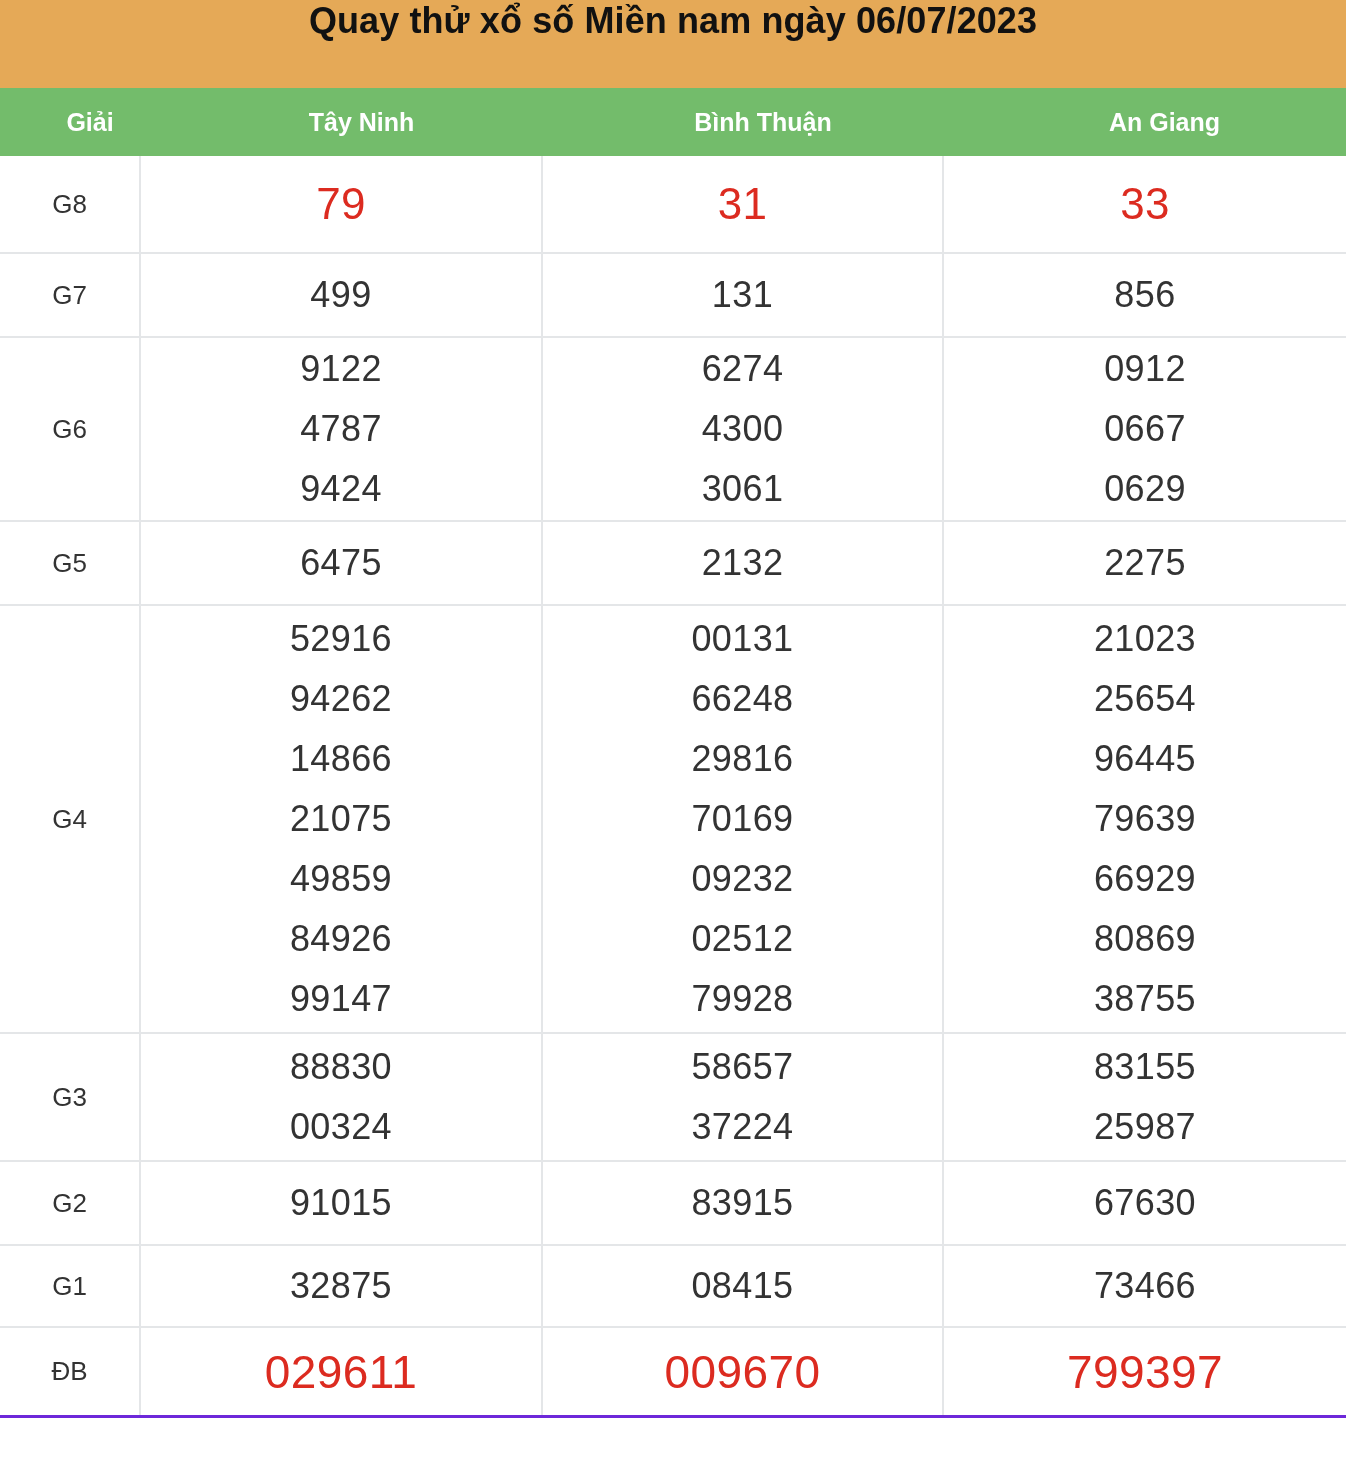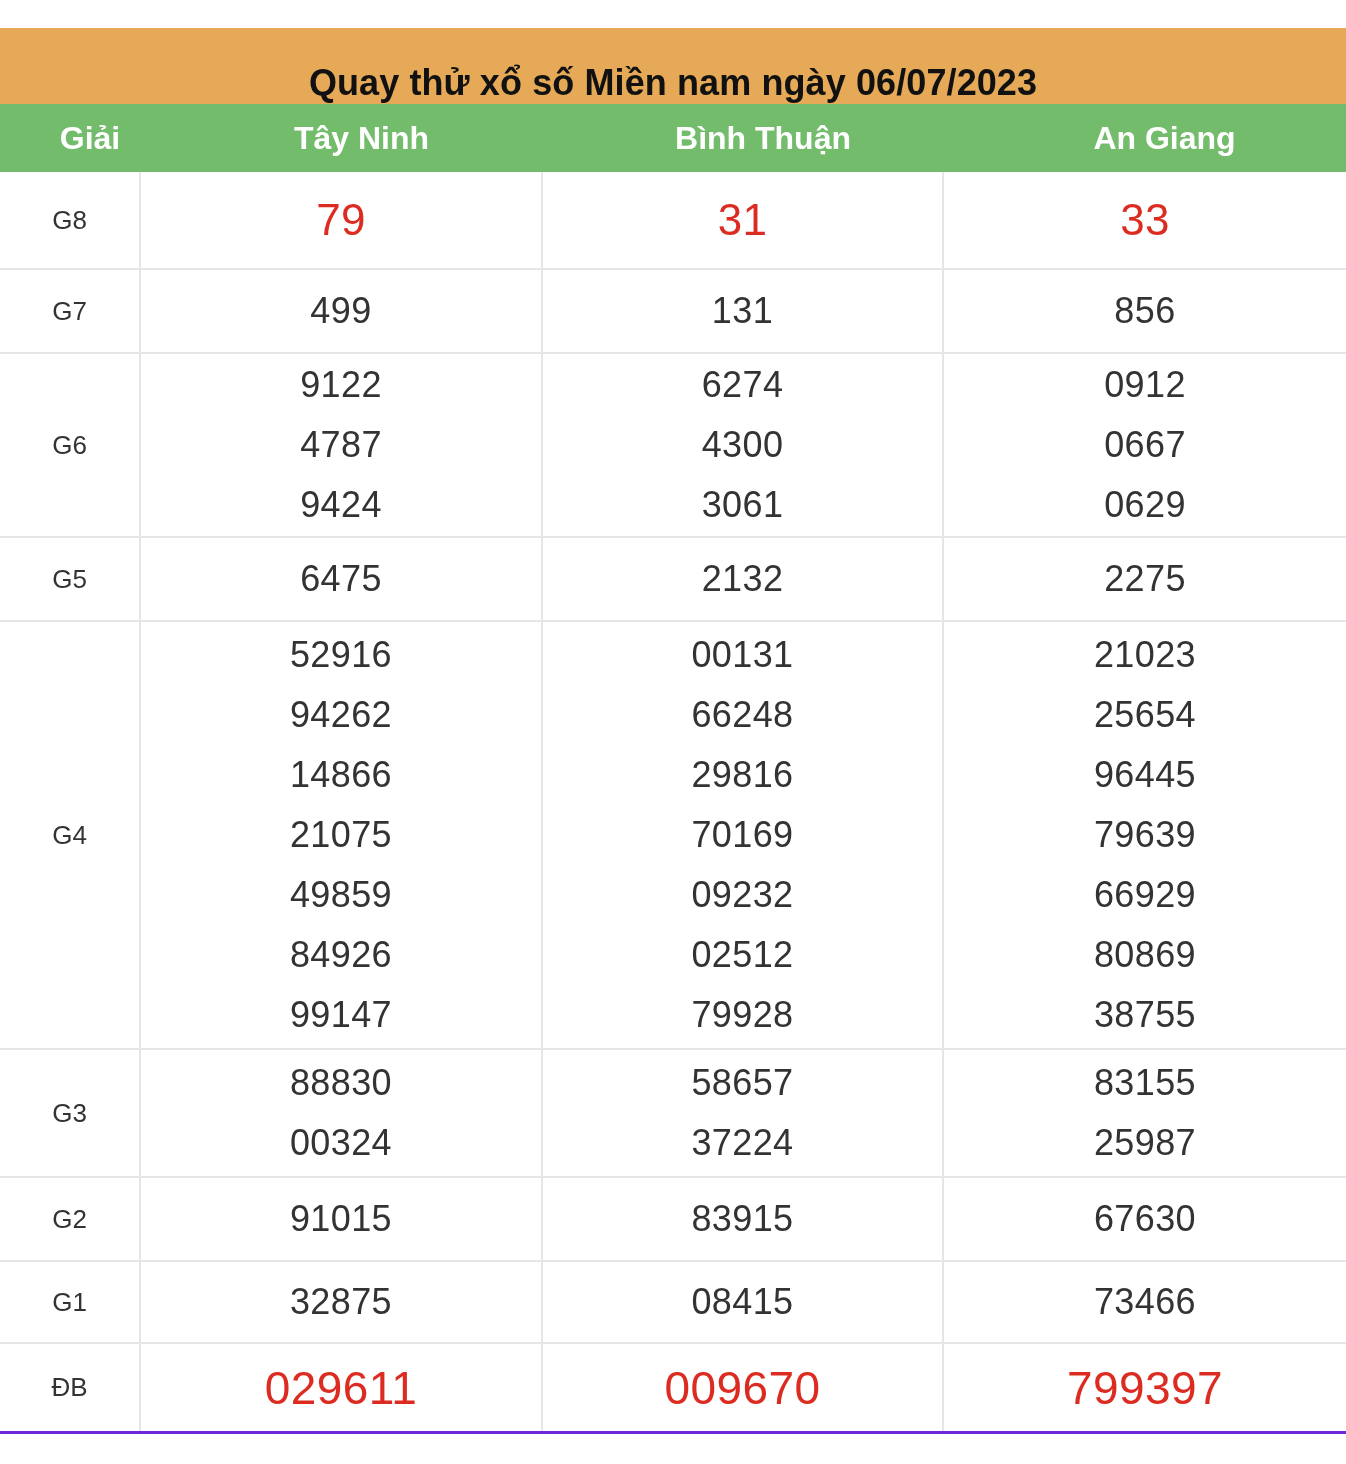--- a/index.html
+++ b/index.html
@@ -17,27 +17,26 @@
 
   #page {
     width: 1346px;
     height: 1464px;
     position: relative;
     background: #ffffff;
   }
 
   
   .title-bar {
-    height: 76px;
+    height: 88px;
     background: #e5a957;
     display: flex;
-    align-items: flex-end;
+    align-items: flex-start;
     justify-content: center;
     box-sizing: border-box;
-    margin-top: 28px;
   }
   .title-bar .title-text {
     font-size: 36px;
     font-weight: bold;
     color: #111111;
     letter-spacing: 0.1px;
     white-space: nowrap;
   }
 
   
@@ -46,21 +45,21 @@
     background: #73bc6b;
     display: flex;
     align-items: center;
     box-sizing: border-box;
   }
   .col-header .hcell {
     display: flex;
     align-items: center;
     justify-content: center;
     color: #ffffff;
-    font-size: 32px;
+    font-size: 25px;
     font-weight: bold;
     box-sizing: border-box;
     white-space: nowrap;
     padding-left: 39px;
   }
 
   
   .c0 { width: 141px; flex: 0 0 141px; }
   .c1 { width: 402px; flex: 0 0 402px; }
   .c2 { width: 401px; flex: 0 0 401px; }

